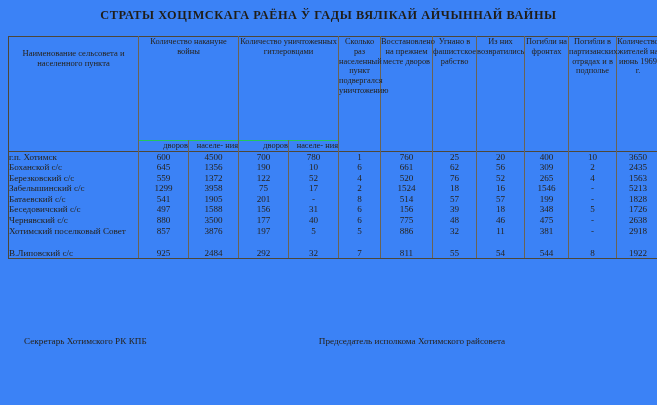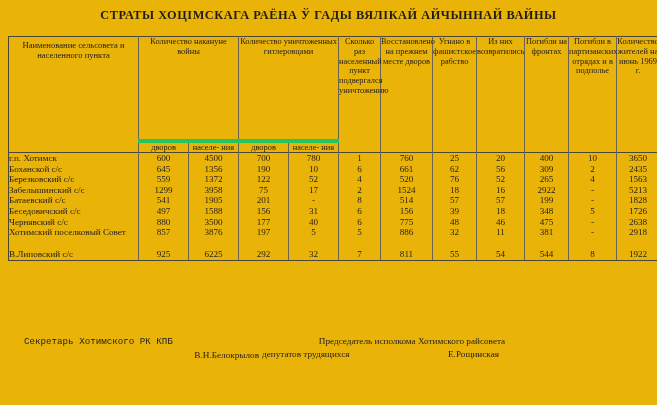--- a/index.html
+++ b/index.html
@@ -12,21 +12,21 @@
     width: 657px;
     height: 405px;
     overflow: hidden;
     font-family: "Liberation Serif", "DejaVu Serif", serif;
     color: #2b2720;
     position: relative;
   }
   .page {
     width: 657px;
     height: 405px;
-    background: #eab308;
+    background: #3b82f6;
     position: relative;
     box-sizing: border-box;
   }
 
   
   .doc-title {
     text-align: center;
     font-size: 12.3px;
     font-weight: bold;
     letter-spacing: 0.55px;
@@ -63,27 +63,27 @@
 
   
   th.hd {
     text-align: center;
     font-size: 8.4px;
     padding: 3px 1px 1px 1px;
     vertical-align: top;
   }
   th.hd.leftname {
     font-size: 8.6px;
-    padding-top: 4px;
+    padding-top: 12px;
   }
   th.sub {
-    text-align: center;
+    text-align: right;
     font-size: 8.4px;
     padding: 3px 1px 2px 1px;
-    border-top: 4px solid #22c55e;
+    border-top: 1px solid #22c55e;
     vertical-align: top;
   }
   .header-band { height: 104px; }
 
   
   td.name {
     text-align: left;
     padding: 4px 2px 4px 6px;
     font-size: 9.1px;
     white-space: normal;
@@ -114,21 +114,21 @@
     left: 24px;
     top: 0;
     width: 235px;
   }
   .sig-col-right {
     position: absolute;
     left: 262px;
     top: 0;
     width: 300px;
   }
-  .sig-line-1 { display: block; font-family: Liberation Mono, monospace; }
+  .sig-line-1 { display: block; }
   .sig-line-2 { display: block; text-align: right; margin-top: 3px; }
   .sig-r-line-1 { display: block; text-align: center; }
   .sig-r-line-2 { display: block; margin-top: 3px; position: relative; }
   .sig-r-name { position: absolute; left: 186px; top: 0; white-space: nowrap; }
 
   
   .footnote {
     position: absolute;
     left: 24px;
     top: 372px;
@@ -232,21 +232,21 @@
           <tr>
             <td class="name no-side-left">Забелышинский с/с</td>
             <td class="num">1299</td>
             <td class="num">3958</td>
             <td class="num">75</td>
             <td class="num">17</td>
             <td class="num">2</td>
             <td class="num">1524</td>
             <td class="num">18</td>
             <td class="num">16</td>
-            <td class="num">2922</td>
+            <td class="num">1546</td>
             <td class="num">-</td>
             <td class="num">5213</td>
           </tr>
           <tr>
             <td class="name no-side-left">Батаевский с/с</td>
             <td class="num">541</td>
             <td class="num">1905</td>
             <td class="num">201</td>
             <td class="num">-</td>
             <td class="num">8</td>
@@ -295,45 +295,40 @@
             <td class="num">886</td>
             <td class="num">32</td>
             <td class="num">11</td>
             <td class="num">381</td>
             <td class="num">-</td>
             <td class="num">2918</td>
           </tr>
           <tr class=" last-row">
             <td class="name no-side-left">В.Липовский с/с</td>
             <td class="num">925</td>
-            <td class="num">6225</td>
+            <td class="num">2484</td>
             <td class="num">292</td>
             <td class="num">32</td>
             <td class="num">7</td>
             <td class="num">811</td>
             <td class="num">55</td>
             <td class="num">54</td>
             <td class="num">544</td>
             <td class="num">8</td>
             <td class="num">1922</td>
           </tr>
         </tbody>
     </table>
   </div>
 
   <div class="signatures">
     <div class="sig-col-left">
       <span class="sig-line-1">Секретарь Хотимского РК КПБ</span>
-      <span class="sig-line-2">В.Н.Белокрылов</span>
     </div>
     <div class="sig-col-right">
       <span class="sig-r-line-1">Председатель исполкома Хотимского райсовета</span>
-      <span class="sig-r-line-2">
-        <span>депутатов трудящихся</span>
-        <span class="sig-r-name">Е.Рощинская</span>
-      </span>
     </div>
   </div>
 
   <div class="footnote">
   </div>
 
 </div>
 
 </body></html>

